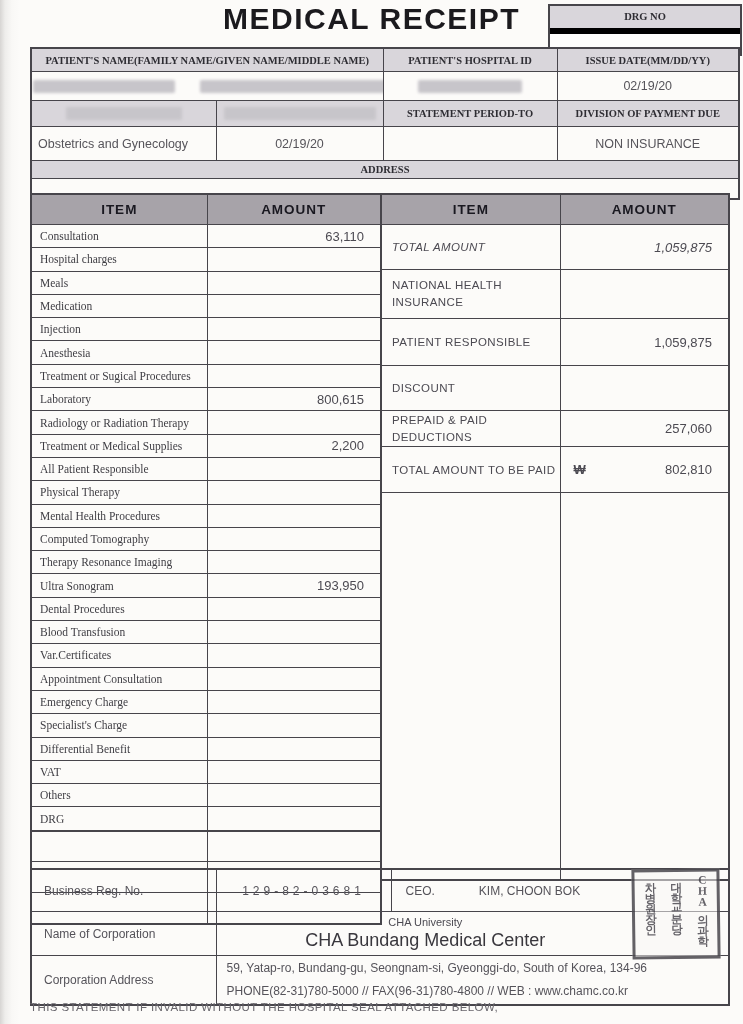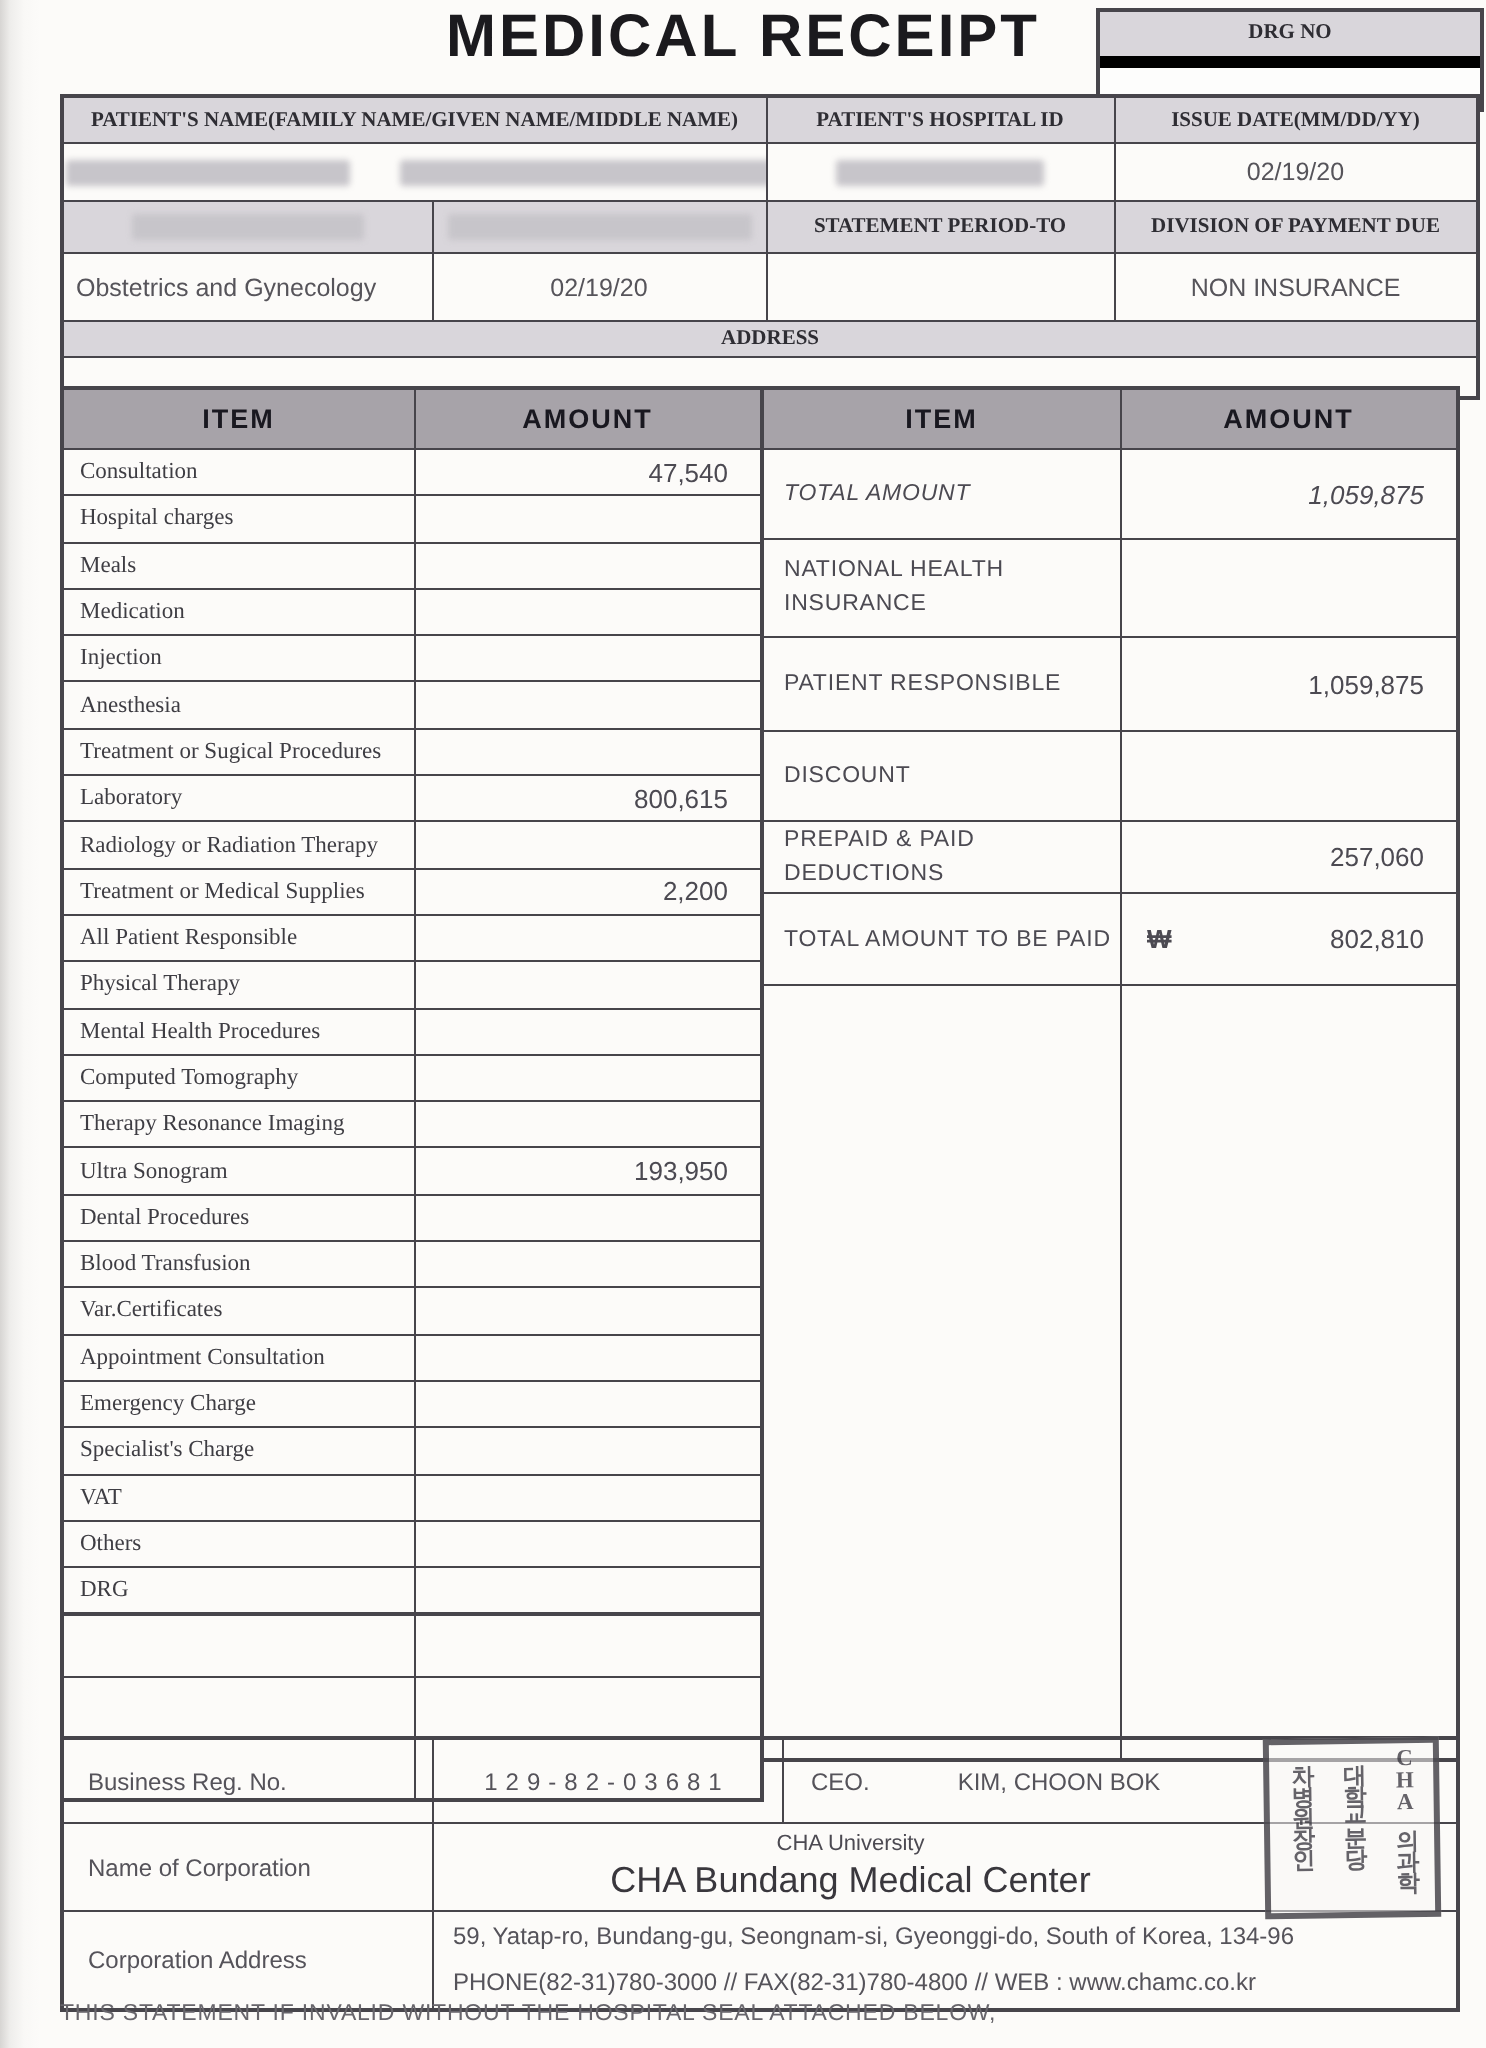--- a/index.html
+++ b/index.html
@@ -146,21 +146,21 @@
       </colgroup>
     <thead>
       <tr>
         <th>ITEM</th>
         <th>AMOUNT</th>
       </tr>
     </thead>
     <tbody>
         <tr>
           <td class="item-cell">Consultation</td>
-          <td class="amount-cell">47,540</td>
+          <td class="amount-cell">63,110</td>
         </tr>
         <tr>
           <td class="item-cell">Hospital charges</td>
           <td class="amount-cell"></td>
         </tr>
         <tr>
           <td class="item-cell">Meals</td>
           <td class="amount-cell"></td>
         </tr>
         <tr>
@@ -230,20 +230,24 @@
         <tr>
           <td class="item-cell">Appointment Consultation</td>
           <td class="amount-cell"></td>
         </tr>
         <tr>
           <td class="item-cell">Emergency Charge</td>
           <td class="amount-cell"></td>
         </tr>
         <tr>
           <td class="item-cell">Specialist's Charge</td>
+          <td class="amount-cell"></td>
+        </tr>
+        <tr>
+          <td class="item-cell">Differential Benefit</td>
           <td class="amount-cell"></td>
         </tr>
         <tr>
           <td class="item-cell">VAT</td>
           <td class="amount-cell"></td>
         </tr>
         <tr>
           <td class="item-cell">Others</td>
           <td class="amount-cell"></td>
         </tr>
@@ -328,21 +332,21 @@
       <td class="lab">Name of Corporation</td>
       <td colspan="2" class="corp-name">
         <div class="uni">CHA University</div>
         <div class="hosp">CHA Bundang Medical Center</div>
       </td>
     </tr>
     <tr class="r3">
       <td class="lab">Corporation Address</td>
       <td colspan="2" class="addr-cell">
         <div>59, Yatap-ro, Bundang-gu, Seongnam-si, Gyeonggi-do, South of Korea, 134-96</div>
-        <div>PHONE(82-31)780-3000 // FAX(82-31)780-4800 // WEB : www.chamc.co.kr</div>
+        <div>PHONE(82-31)780-5000 // FAX(96-31)780-4800 // WEB : www.chamc.co.kr</div>
       </td>
     </tr>
   </tbody>
     </table>
 
   <div class="seal">
       <span class="">CHA의과학</span>
       <span class="">대학교분당</span>
       <span class="">차병원장인</span>
     </div>

